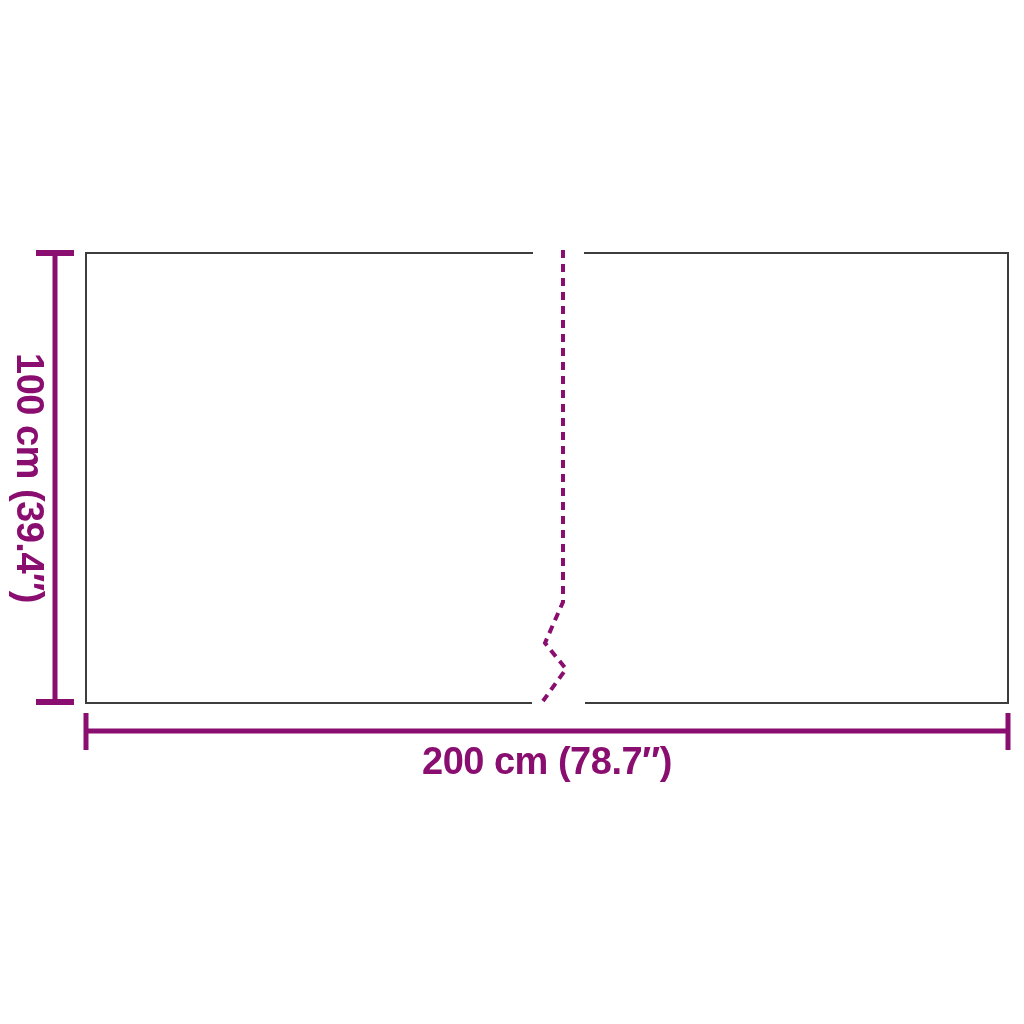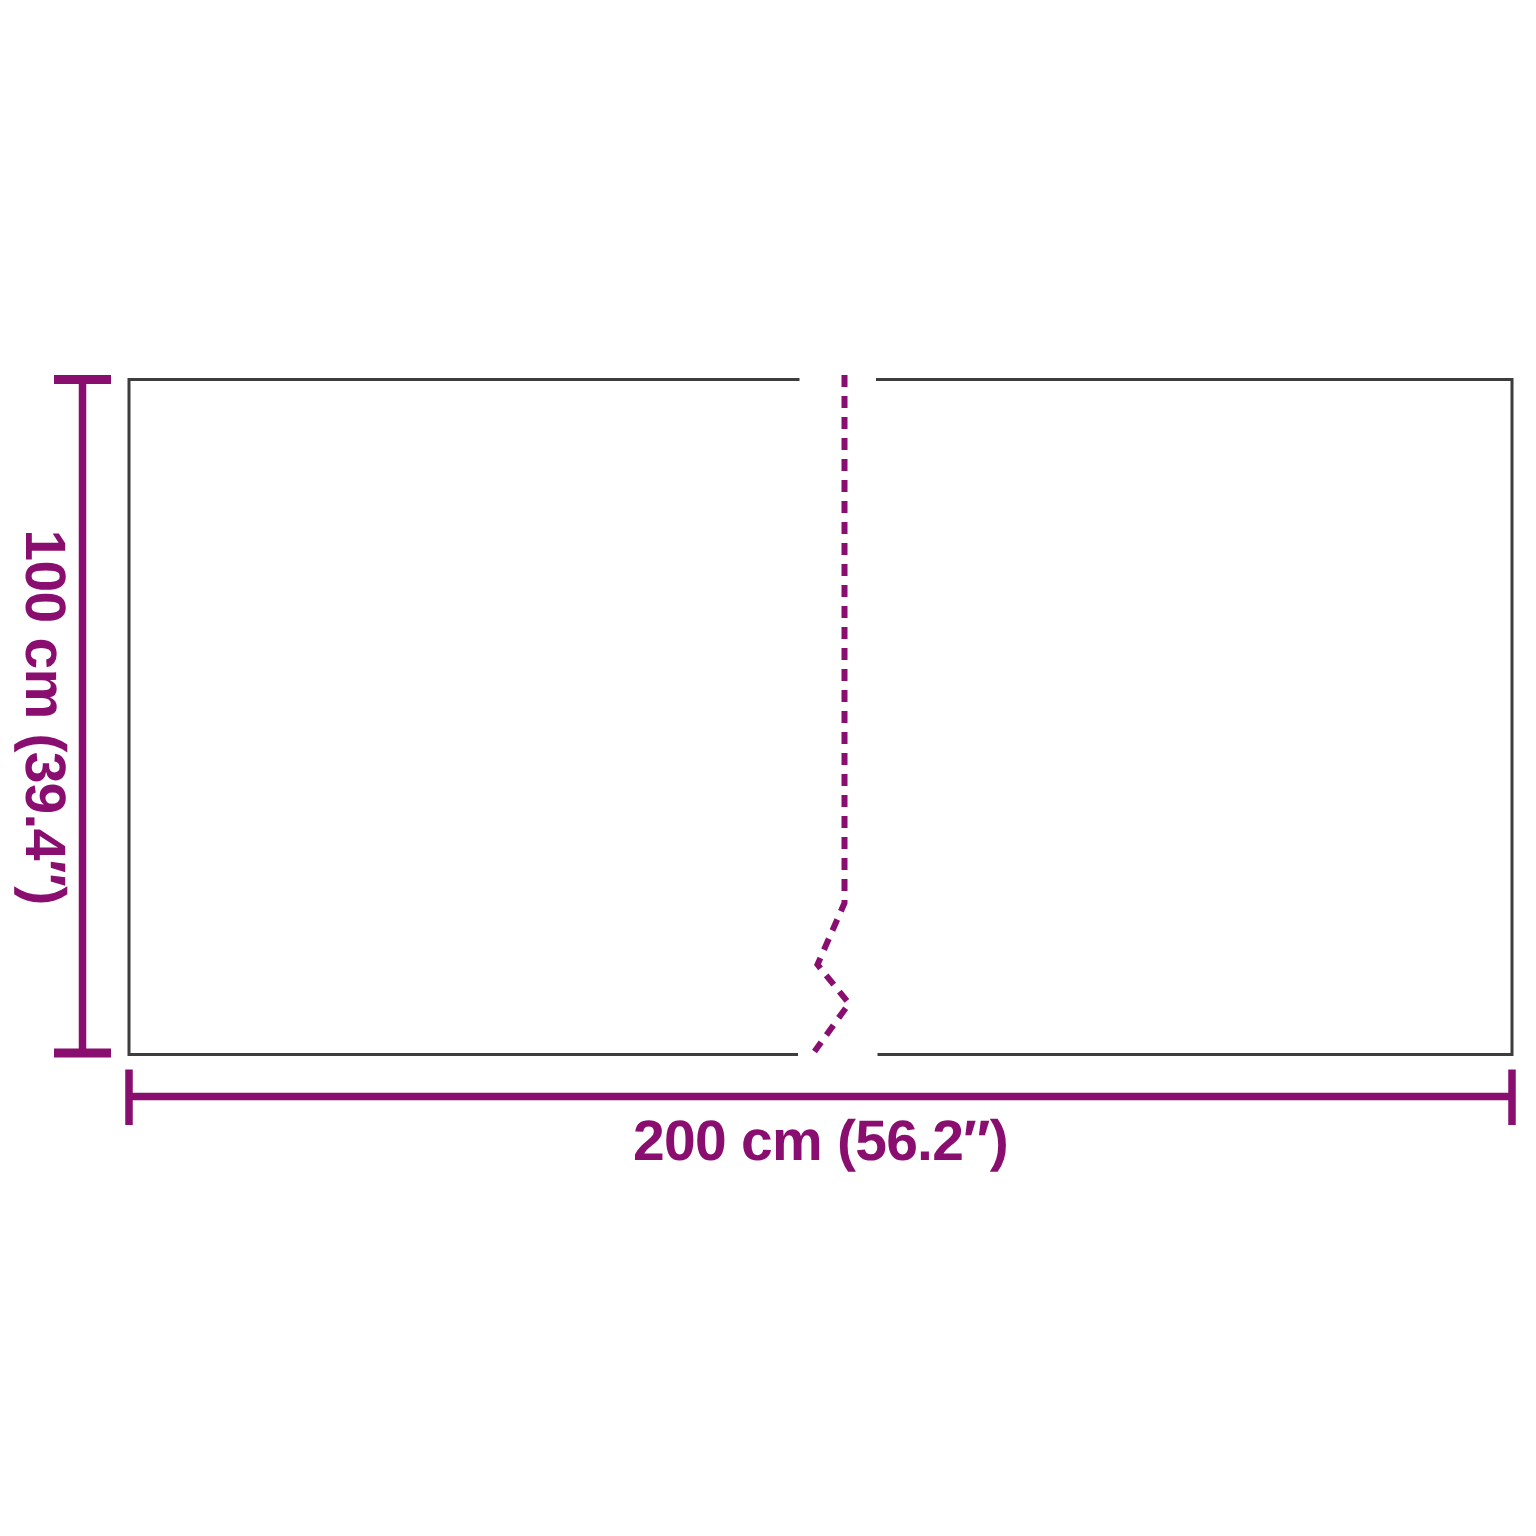--- a/index.html
+++ b/index.html
@@ -76,16 +76,16 @@
       <line x1="86" y1="713" x2="86" y2="750" stroke="var(--accent)" stroke-width="5"></line>
       <line x1="1008" y1="713" x2="1008" y2="750" stroke="var(--accent)" stroke-width="5"></line>
     </g>
   </svg>
 
   <div class="height-label-box">
     <span class="dim-label">100 cm (39.4″)</span>
   </div>
 
   <div class="width-label-box">
-    <span class="dim-label">200 cm (56.2″)</span>
+    <span class="dim-label">200 cm (78.7″)</span>
   </div>
 
 </div>
 
 </body></html>

